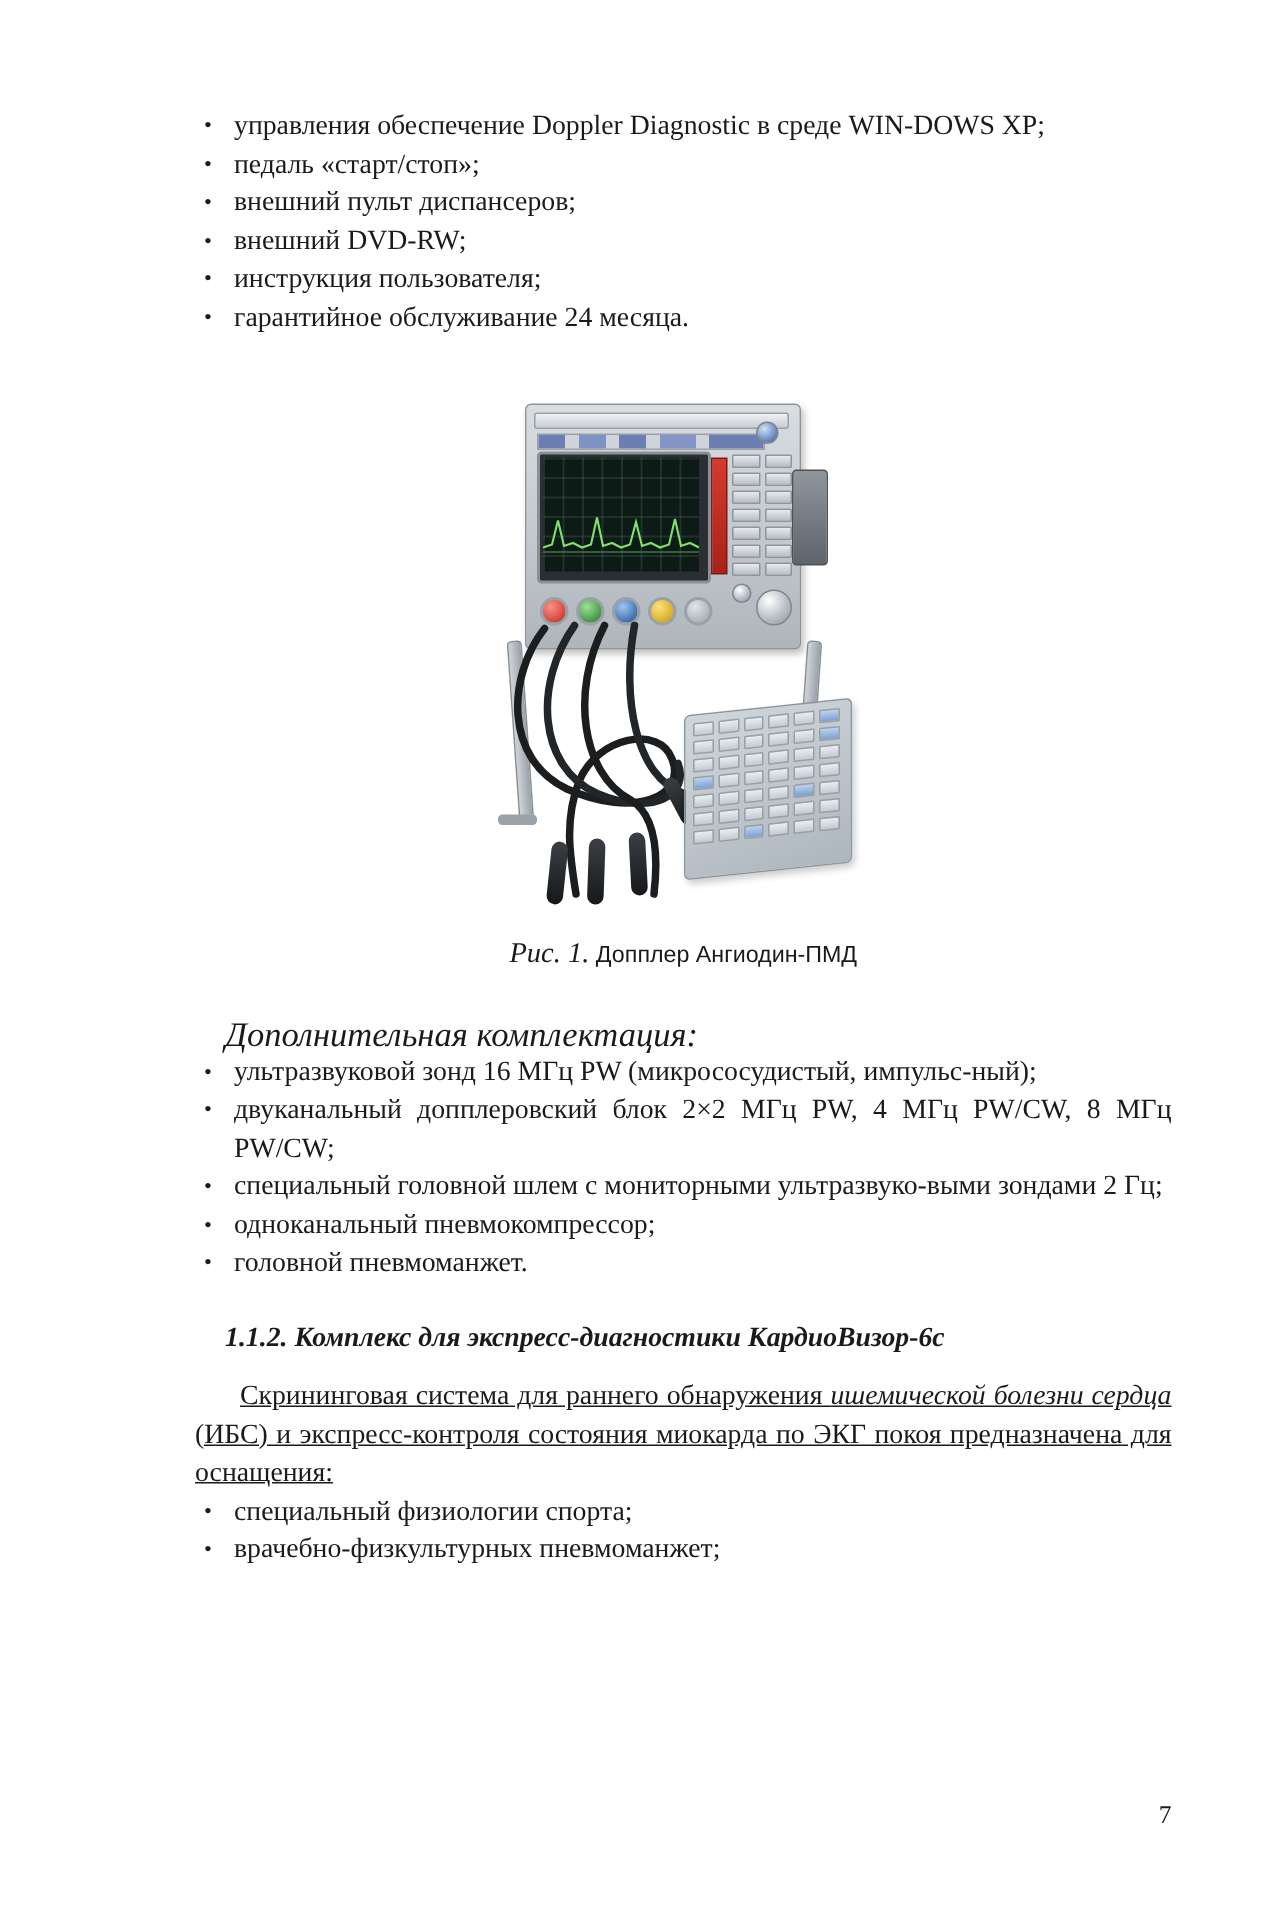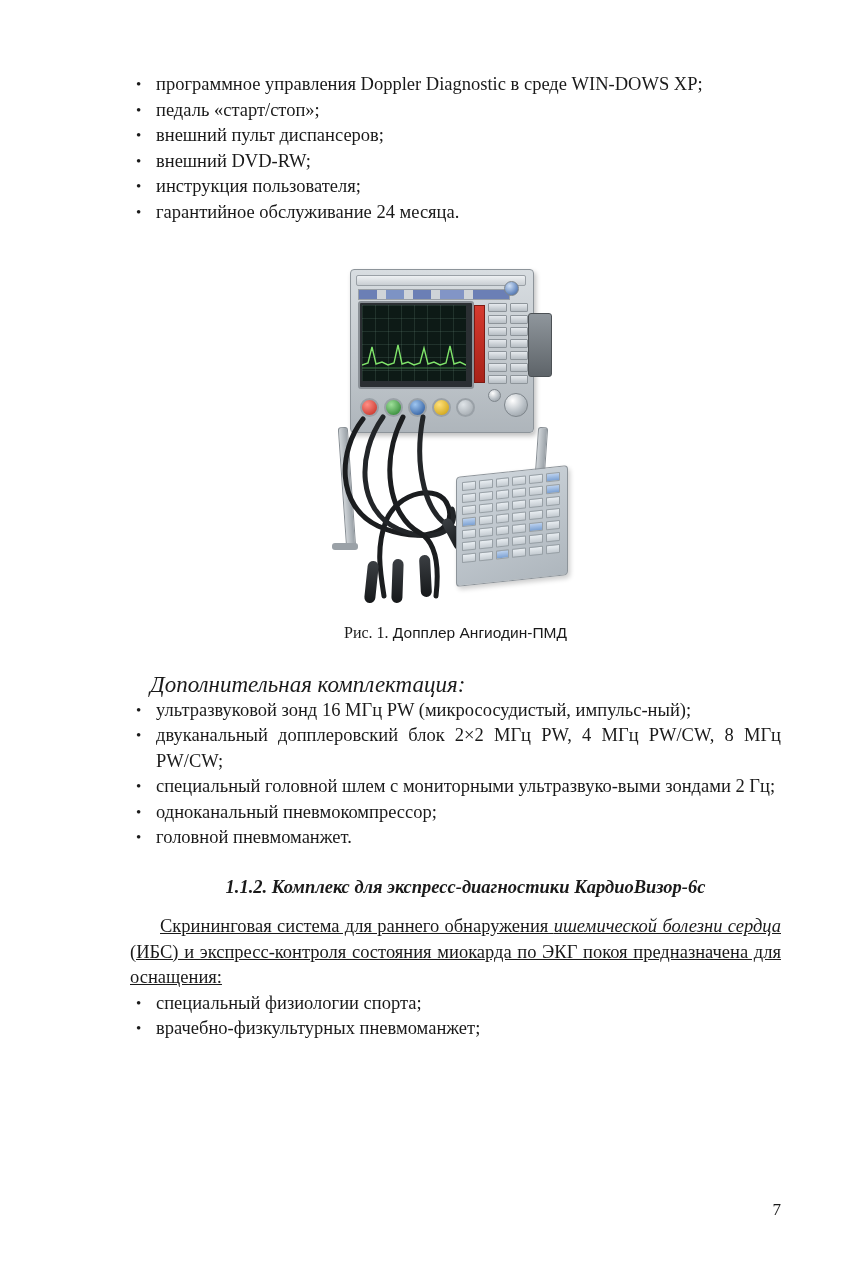--- a/index.html
+++ b/index.html
@@ -70,21 +70,22 @@
     height: 345px;
   }
   .fig-caption {
     margin-top: 14px;
     font-size: 15.5px;
     font-family: "Liberation Sans", sans-serif;
     color: #1a1a1a;
   }
   .fig-caption .figlabel {
     font-family: "Liberation Serif", serif;
-    font-size: 16px;
+    font-style: italic;
+    font-size: 19px;
   }
 
   
   .dev { position: absolute; }
   .monitor-body {
     left: 22px; top: 8px;
     width: 182px; height: 162px;
     background: linear-gradient(180deg,#d8dde1 0%, #c2c8cd 55%, #aeb5bb 100%);
     border: 1px solid #8d949a;
     border-radius: 4px;
@@ -249,21 +250,20 @@
     font-size: 23px;
     line-height: 25.5px;
     margin: 30px 0 0 20px;
   }
   .section-head {
     font-style: italic;
     font-weight: 700;
     font-size: 18.5px;
     line-height: 25.5px;
     margin: 24px 0 0 20px;
-    text-align: center;
   }
   p.para {
     font-size: 18.5px;
     line-height: 25.5px;
     text-align: justify;
     text-align-last: left;
     margin: 14px 0 0 0;
     text-indent: 30px;
     text-decoration: underline;
   }
@@ -279,21 +279,21 @@
   }
 </style>
 </head>
 <body>
 
 <div class="page">
 
   <ul class="bullets top-list">
     <li>
       <span class="bullet">•</span>
-      <span class="txt justify">программное управления Doppler Diagnostic в среде WIN-DOWS XP;</span>
+      <span class="txt justify">управления обеспечение Doppler Diagnostic в среде WIN-DOWS XP;</span>
     </li>
     <li>
       <span class="bullet">•</span>
       <span class="txt">педаль «старт/стоп»;</span>
     </li>
     <li>
       <span class="bullet">•</span>
       <span class="txt">внешний пульт диспансеров;</span>
     </li>
     <li>

